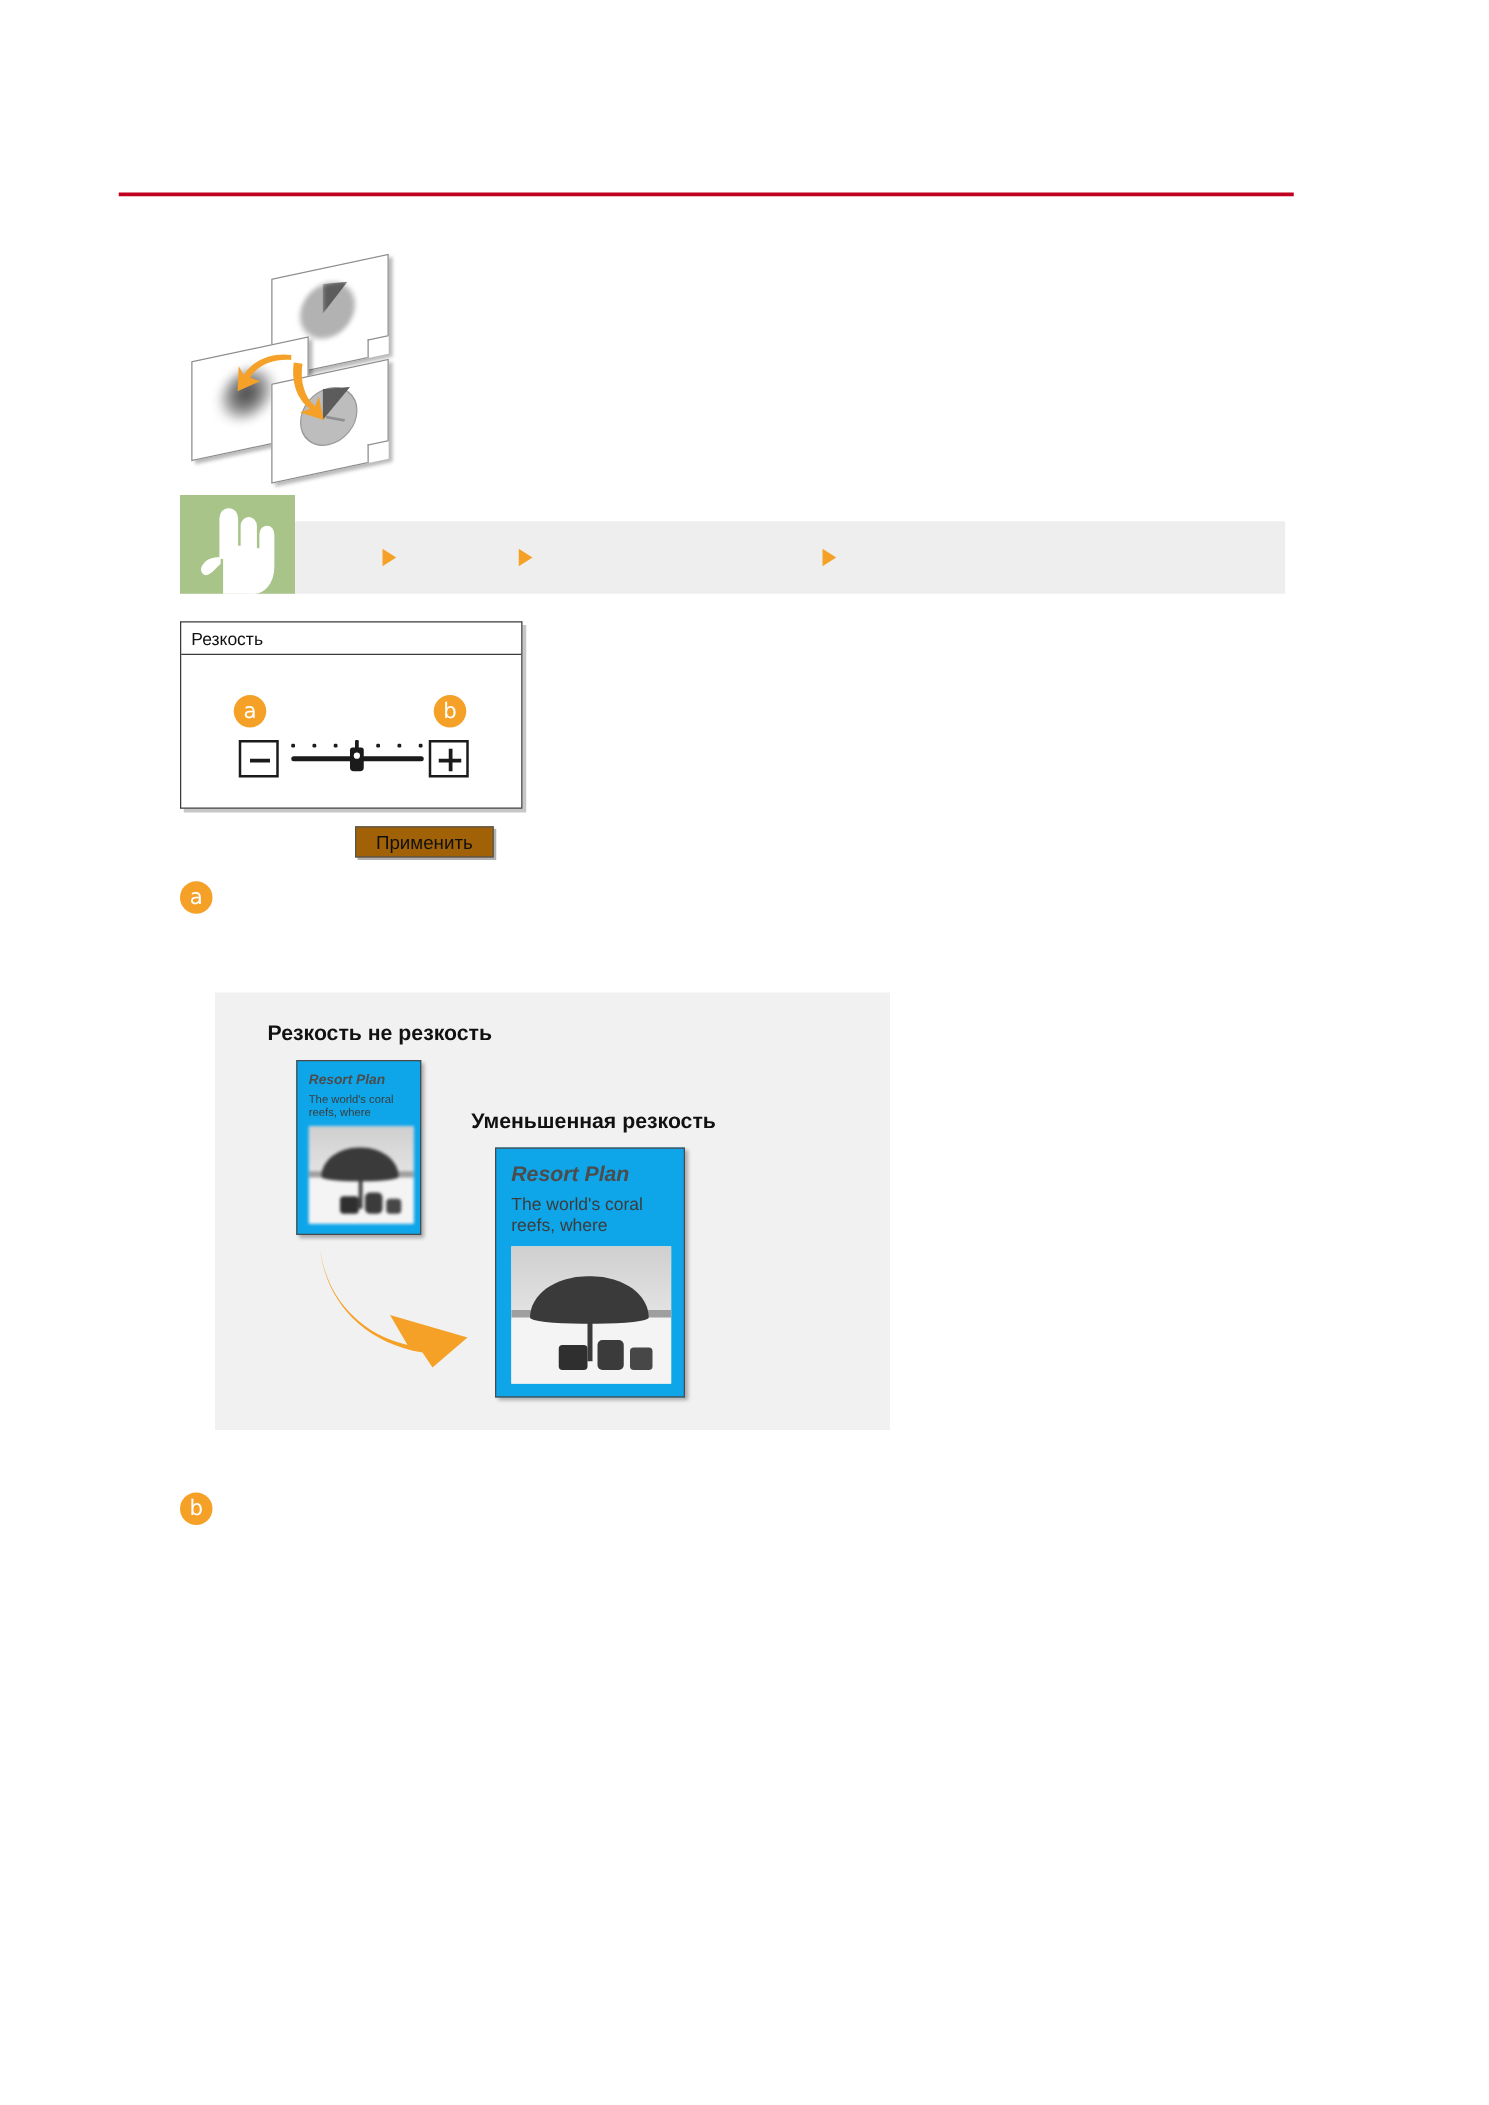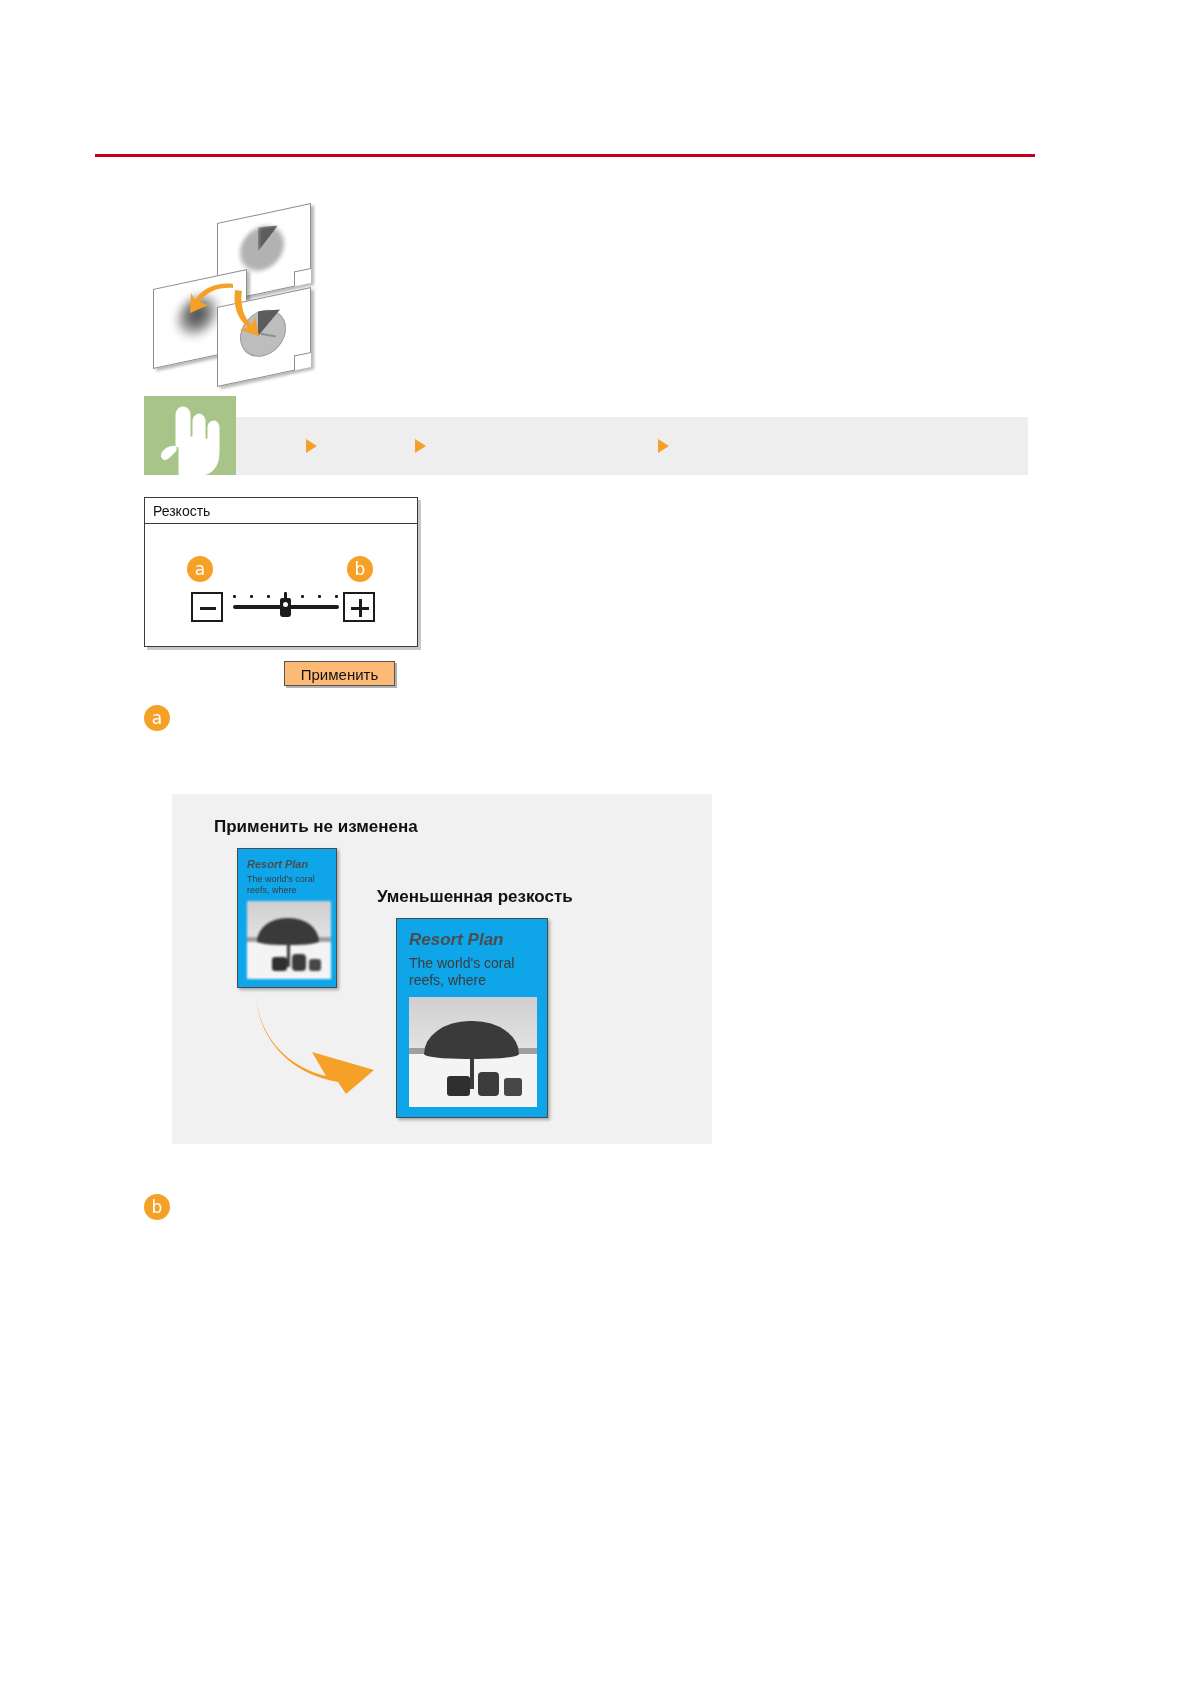--- a/index.html
+++ b/index.html
@@ -147,21 +147,21 @@
   .badge{
     position:absolute;width:26px;height:26px;border-radius:50%;
     background:#f5a128;color:#fff;font-size:17px;line-height:26px;
     text-align:center;font-family:"DejaVu Sans", sans-serif;
   }
   .badge-a-lcd{left:42px;top:32px;}
   .badge-b-lcd{left:202px;top:32px;}
 
   .apply-btn{
     position:absolute;left:139px;top:137px;width:111px;height:25px;
-    border:1.4px solid #555;background:#fdba74;box-shadow:2px 2px 0 rgba(0,0,0,.3);
+    border:1.4px solid #555;background:#a16207;box-shadow:2px 2px 0 rgba(0,0,0,.3);
     font-size:15px;line-height:25px;text-align:center;color:#111;box-sizing:border-box;
   }
 
   
   .marker{
     position:absolute;display:flex;align-items:flex-start;
   }
   .marker .dot{
     width:26px;height:26px;border-radius:50%;background:#f5a128;color:#fff;
     font-size:17px;line-height:26px;text-align:center;
@@ -309,21 +309,21 @@
     </div>
   </div>
 
   <div class="marker marker-a">
     <div class="dot">a</div>
     <div class="mtext"></div>
   </div>
 
   <div class="sample-box">
 
-    <div class="sample-cap cap-left">Применить не изменена</div>
+    <div class="sample-cap cap-left">Резкость не резкость</div>
     <div class="sample-cap cap-right">Уменьшенная резкость</div>
 
     <div class="doc doc-small">
       <div class="doc-head">Resort Plan</div>
       <div class="doc-body">The world's coral reefs, where</div>
       <div class="photo blurred">
         <div class="sky"></div>
           <div class="sea"></div>
           <div class="sand"></div>
         <div class="umbrella"></div>

